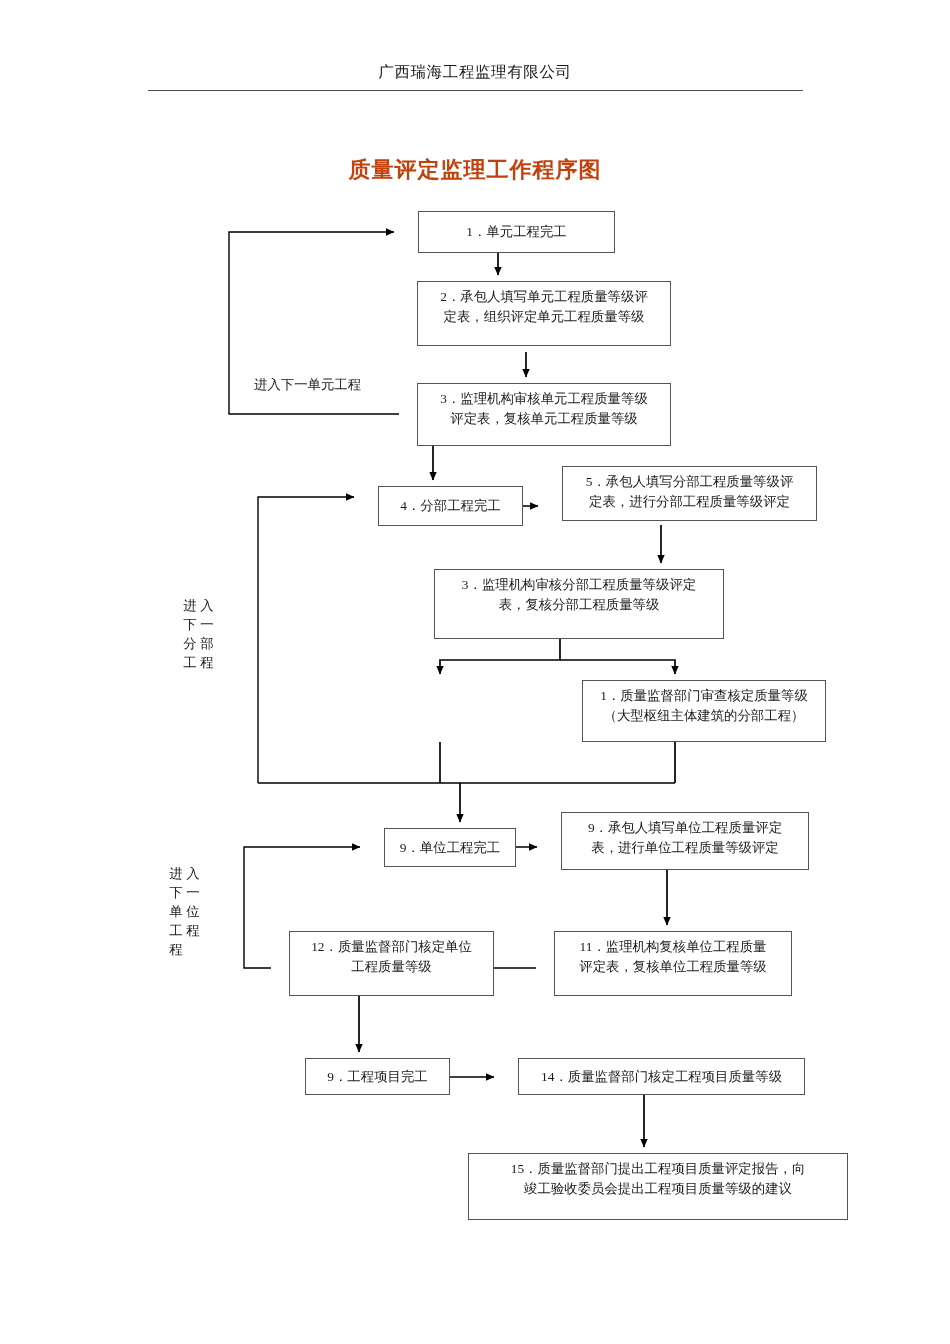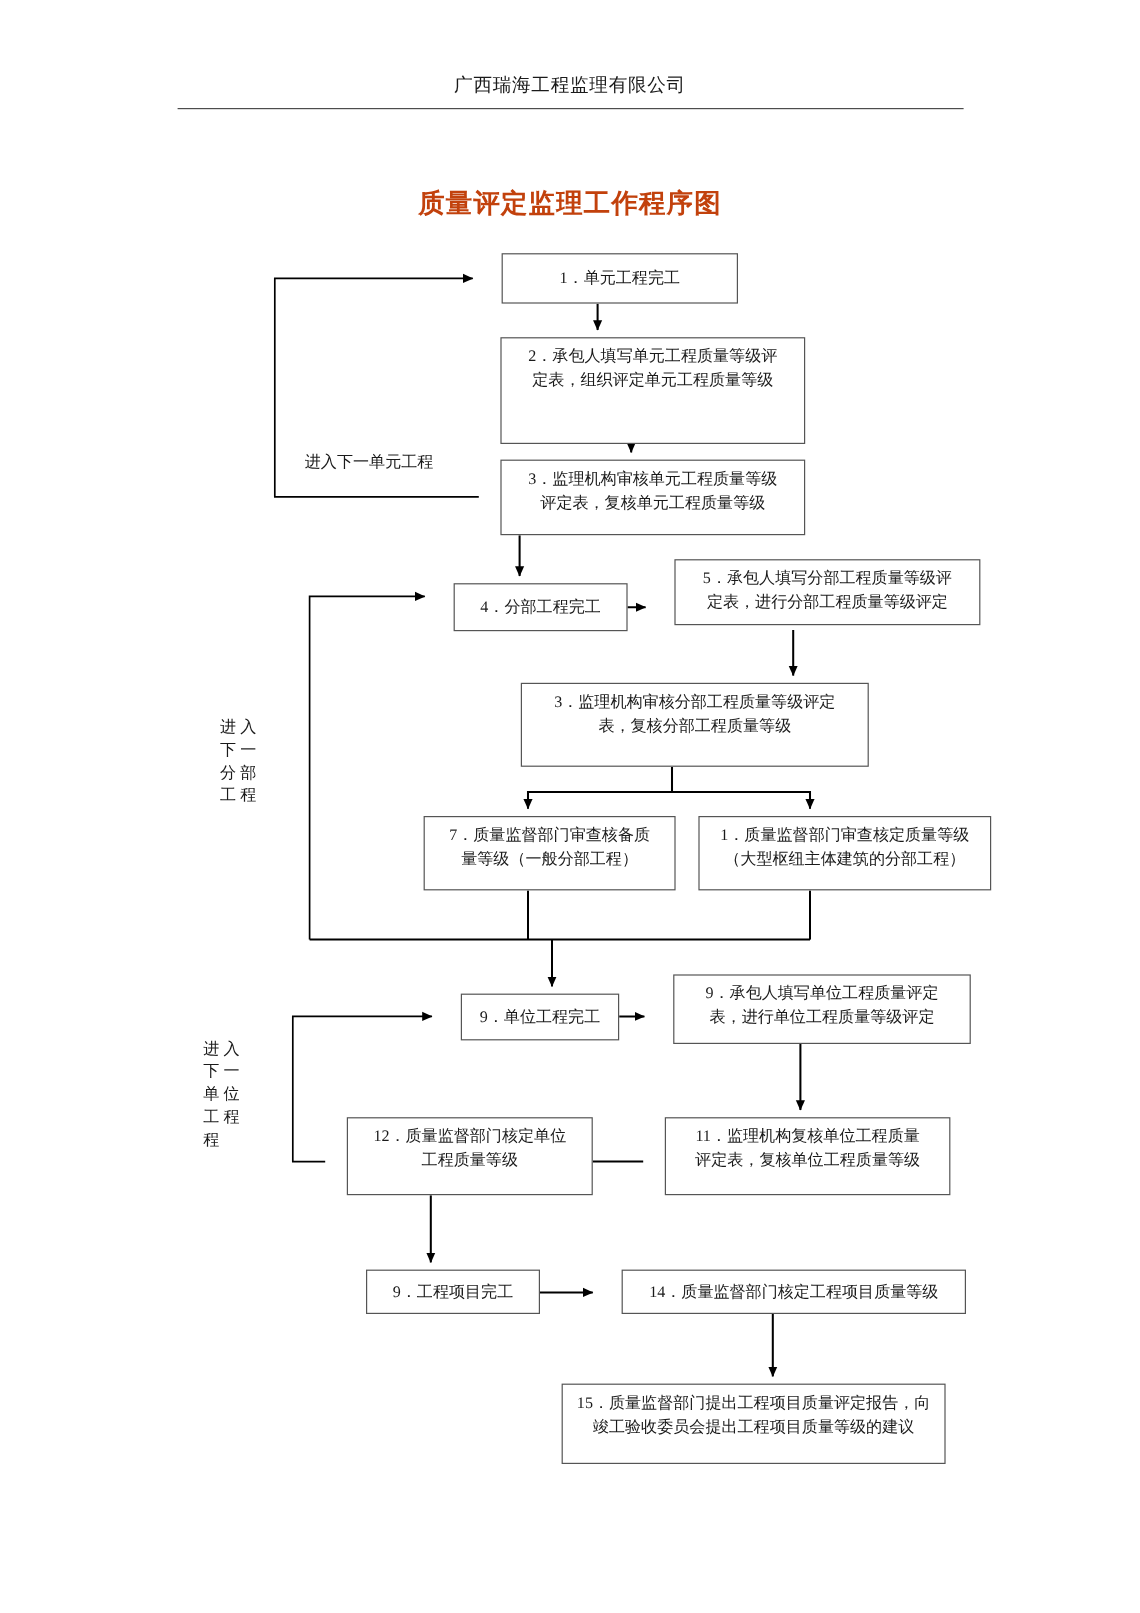--- a/index.html
+++ b/index.html
@@ -184,21 +184,21 @@
         <path d="M432,1077 L494,1077" marker-end="url(#ah)"></path>
 
         <path d="M644,1095 L644,1147" marker-end="url(#ah)"></path>
       </g>
     </svg>
 
     <div class="node-box center-single" style="left:400px; top:211px; width:197px; height:42px;">
       <span class="node-text single">1．单元工程完工</span>
     </div>
 
-    <div class="node-box" style="left:399px; top:281px; width:254px; height:89px;">
+    <div class="node-box" style="left:399px; top:281px; width:254px; height:65px;">
       <span class="node-text">2．承包人填写单元工程质量等级评
 定表，组织评定单元工程质量等级</span>
     </div>
 
     <div class="node-box" style="left:399px; top:383px; width:254px; height:63px;">
       <span class="node-text">3．监理机构审核单元工程质量等级
 评定表，复核单元工程质量等级</span>
     </div>
 
     <div class="node-box center-single" style="left:360px; top:486px; width:145px; height:40px;">
@@ -208,24 +208,20 @@
     <div class="node-box" style="left:544px; top:466px; width:255px; height:55px;justify-content:center;">
       <span class="node-text">5．承包人填写分部工程质量等级评
 定表，进行分部工程质量等级评定</span>
     </div>
 
     <div class="node-box" style="left:416px; top:569px; width:290px; height:70px;">
       <span class="node-text">3．监理机构审核分部工程质量等级评定
 表，复核分部工程质量等级</span>
     </div>
 
-    <div class="node-box" style="left:335px; top:680px; width:210px; height:62px;">
-      <span class="node-text">7．质量监督部门审查核备质
-量等级（一般分部工程）</span>
-    </div>
 
     <div class="node-box" style="left:564px; top:680px; width:244px; height:62px;">
       <span class="node-text">1．质量监督部门审查核定质量等级
 （大型枢纽主体建筑的分部工程）</span>
     </div>
 
     <div class="node-box center-single" style="left:366px; top:828px; width:132px; height:39px;">
       <span class="node-text single">9．单位工程完工</span>
     </div>
 
@@ -245,21 +241,21 @@
     </div>
 
     <div class="node-box center-single" style="left:287px; top:1058px; width:145px; height:37px;">
       <span class="node-text single">9．工程项目完工</span>
     </div>
 
     <div class="node-box center-single" style="left:500px; top:1058px; width:287px; height:37px;">
       <span class="node-text single">14．质量监督部门核定工程项目质量等级</span>
     </div>
 
-    <div class="node-box" style="left:450px; top:1153px; width:320px; height:67px;">
+    <div class="node-box" style="left:450px; top:1153px; width:380px; height:67px;">
       <span class="node-text">15．质量监督部门提出工程项目质量评定报告，向
 竣工验收委员会提出工程项目质量等级的建议</span>
     </div>
 
     <div class="edge-label" style="left:254px; top:375px;">进入下一单元工程</div>
 
     <div class="vlabel" style="left:182px; top:596px;">
       <div class="vcol">
         <span>入</span>
         <span>一</span>

